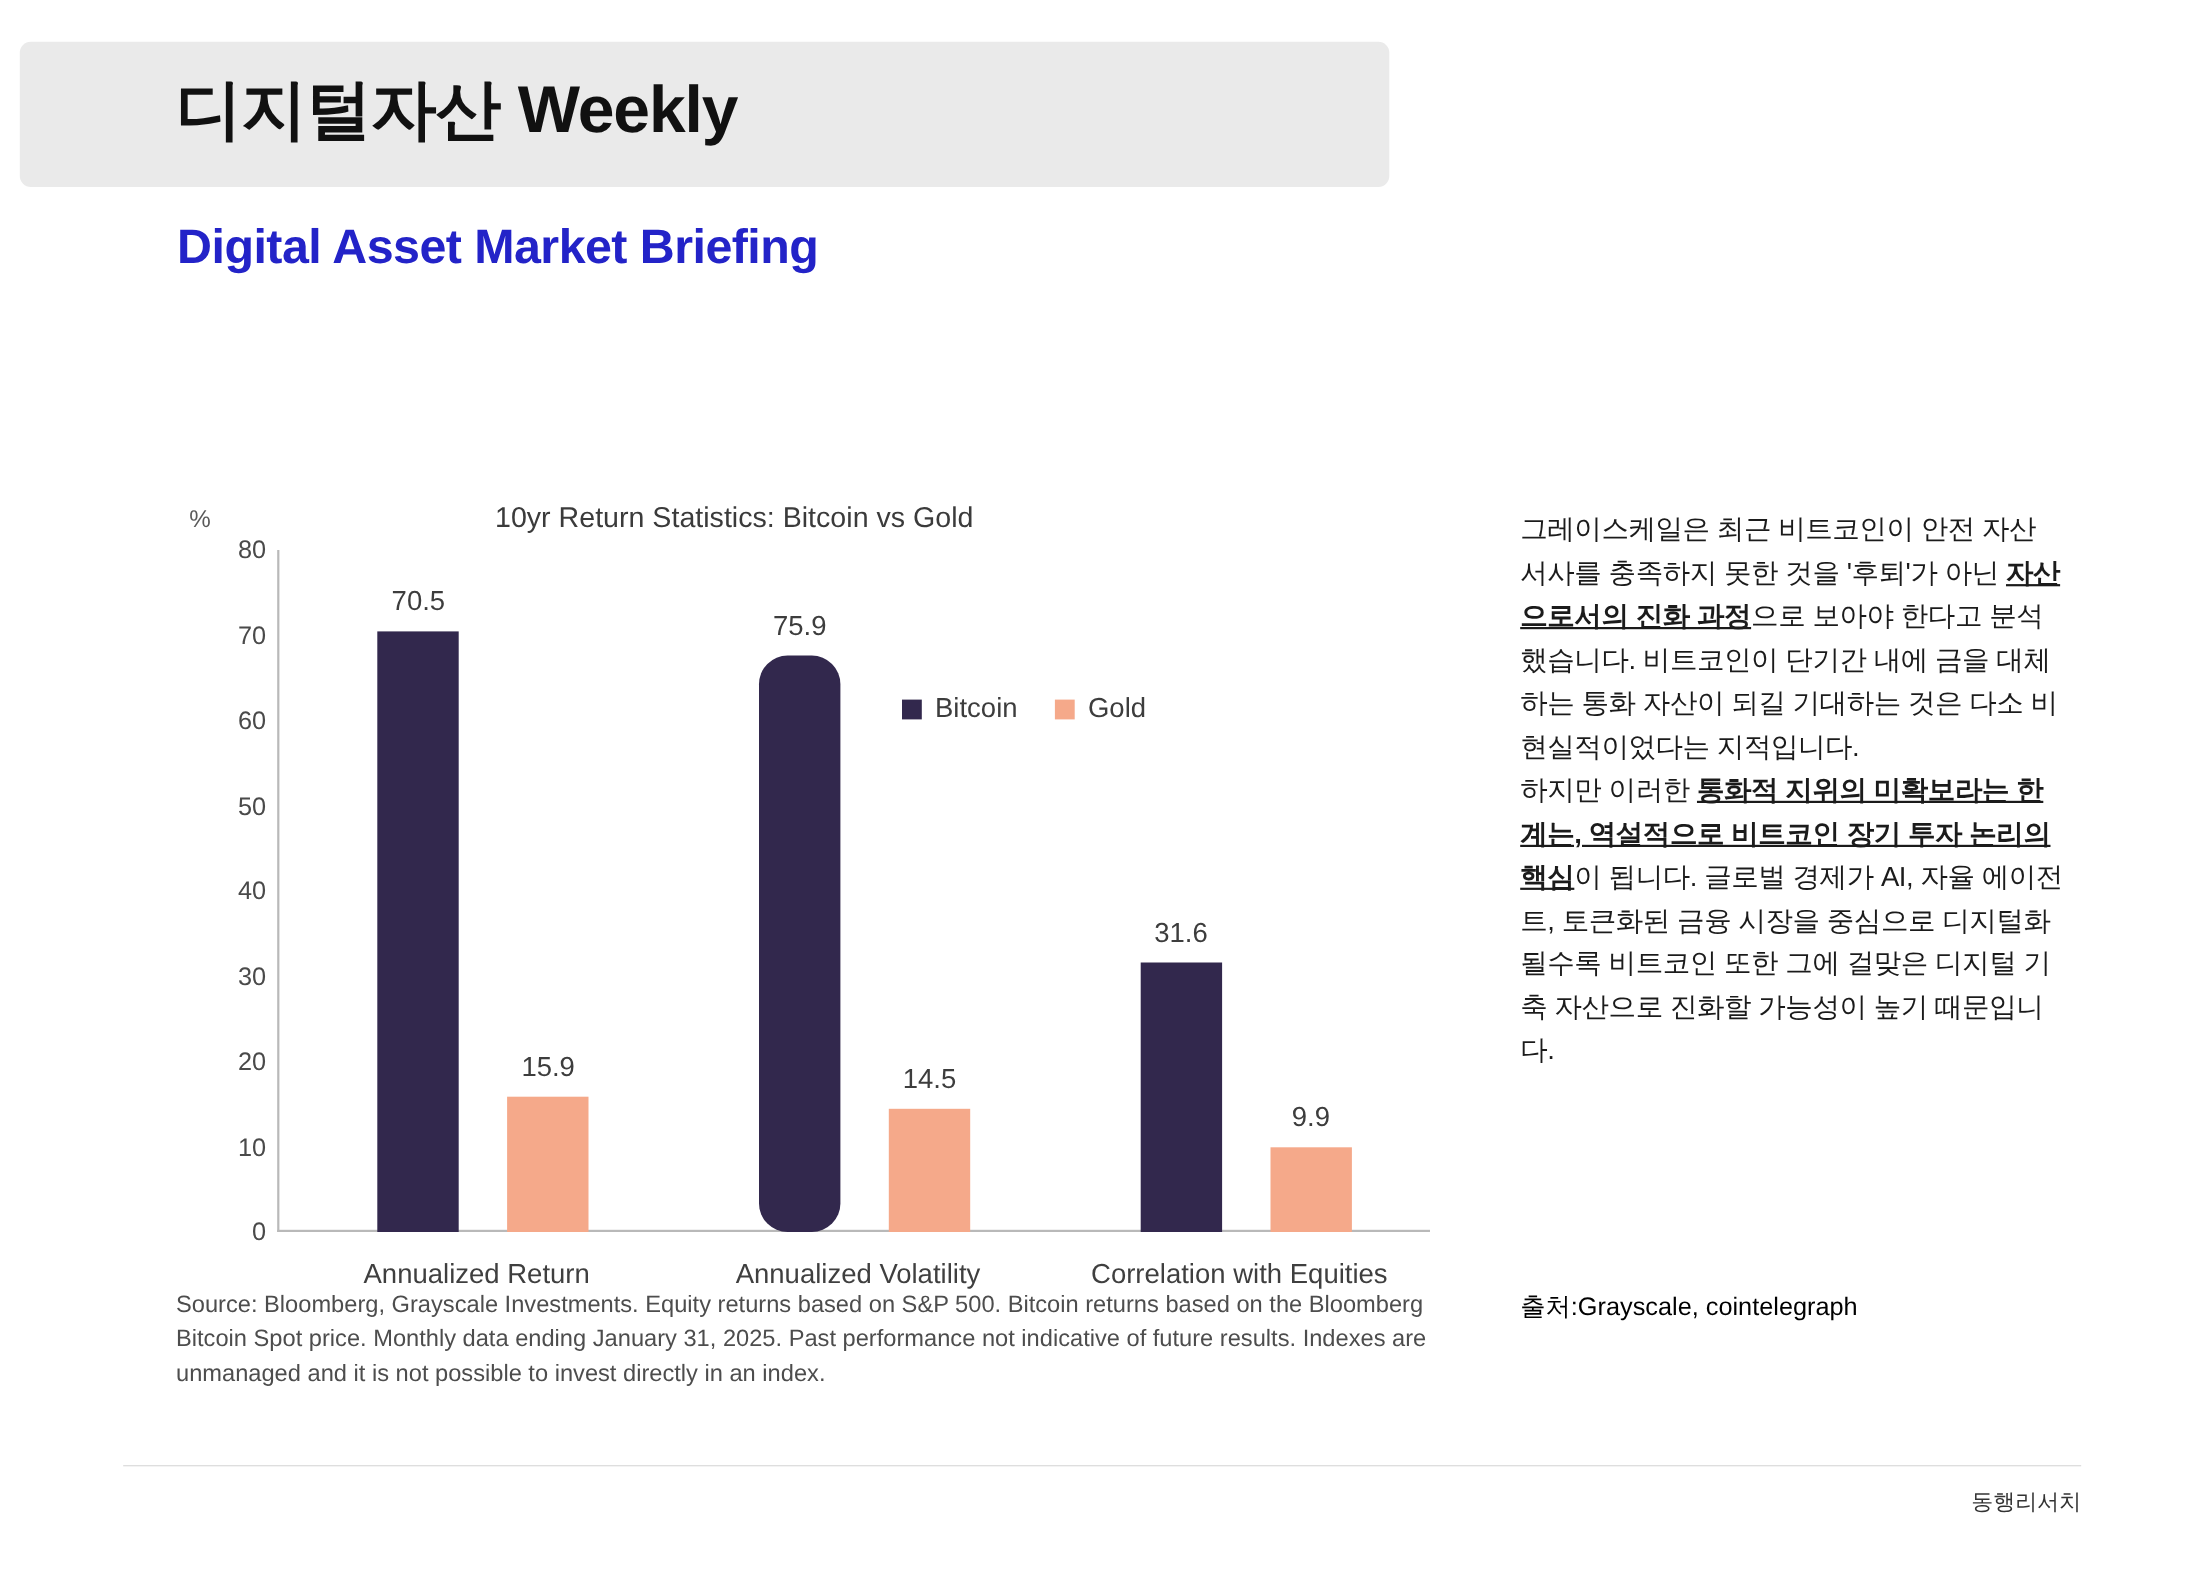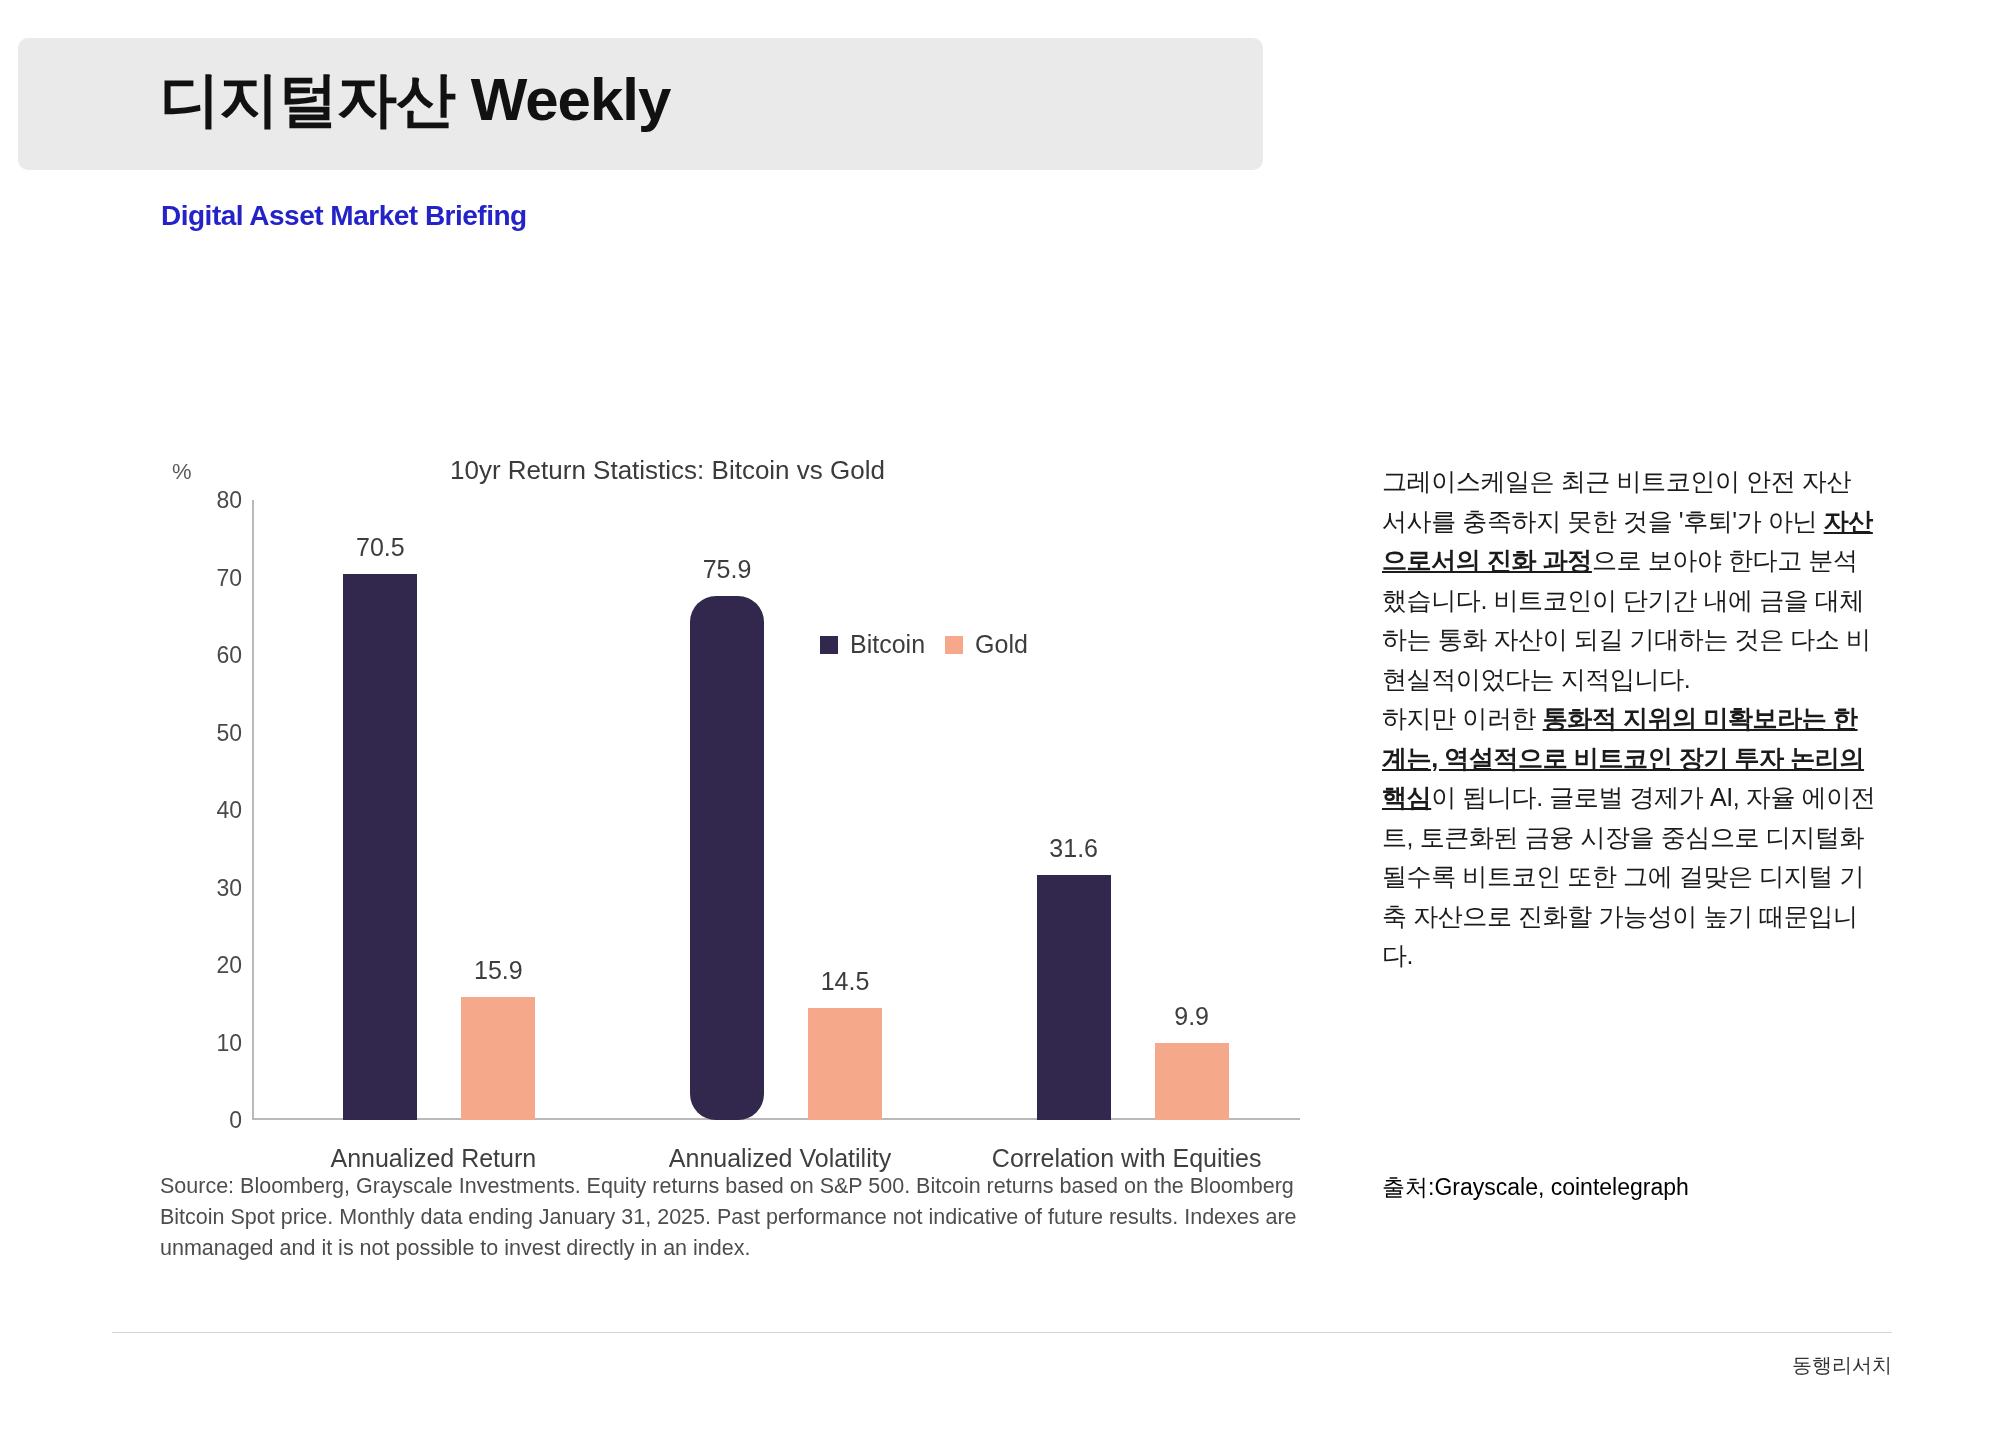--- a/index.html
+++ b/index.html
@@ -33,21 +33,21 @@
     font-size: 60px;
     font-weight: bold;
     letter-spacing: -1px;
     color: #111111;
     white-space: nowrap;
   }
   .subtitle {
     position: absolute;
     left: 161px;
     top: 200px;
-    font-size: 28px;
+    font-size: 44px;
     font-weight: bold;
     color: #2323c8;
     letter-spacing: -0.5px;
     white-space: nowrap;
   }
 
   
   .chart-card {
     position: absolute;
     left: 160px;
@@ -138,21 +138,21 @@
     color: #3f3f3f;
     white-space: nowrap;
   }
 
   .legend {
     position: absolute;
     left: 660px;
     top: 175px;
     display: flex;
     align-items: center;
-    gap: 20px;
+    gap: 34px;
   }
   .legend-item {
     display: flex;
     align-items: center;
     gap: 12px;
     font-size: 25px;
     color: #3d3d3d;
   }
   .legend-swatch {
     width: 18px;

